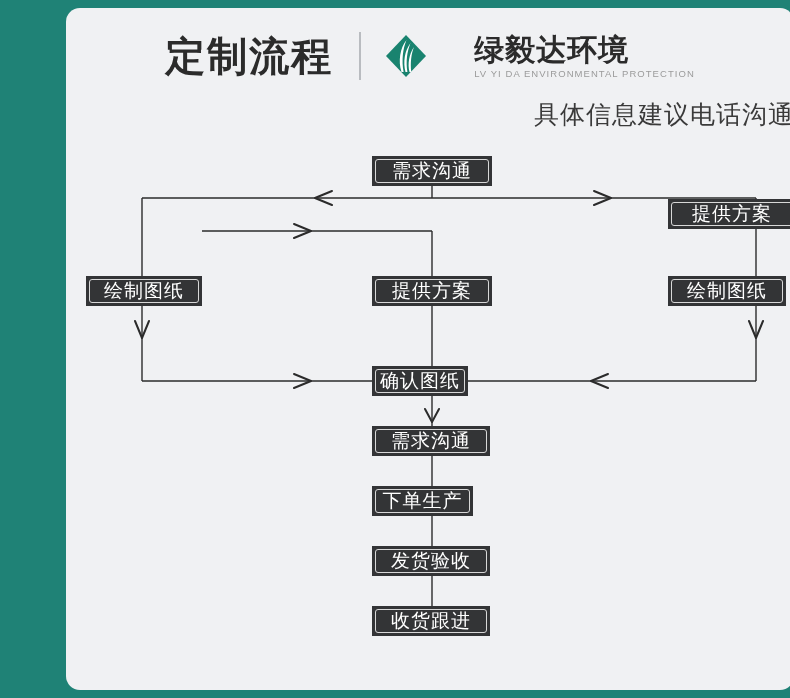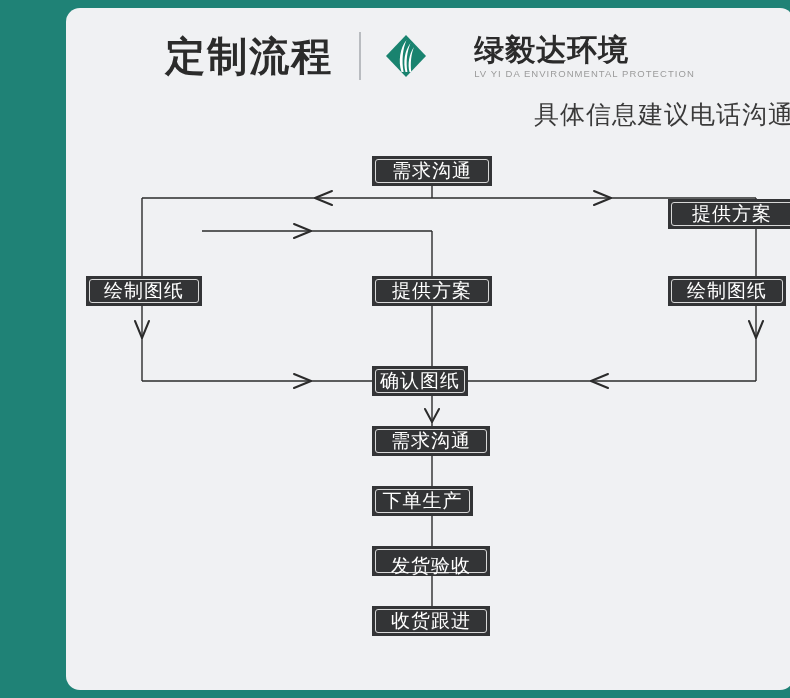--- a/index.html
+++ b/index.html
@@ -231,21 +231,21 @@
         </div>
       <div class="node" style="left: 306px; top: 358px; width: 96px;">
           <span>确认图纸</span>
         </div>
       <div class="node" style="left: 306px; top: 418px; width: 118px;">
           <span>需求沟通</span>
         </div>
       <div class="node" style="left: 306px; top: 478px; width: 101px;">
           <span>下单生产</span>
         </div>
-      <div class="node" style="left: 306px; top: 538px; width: 118px; align-items: flex-end;">
+      <div class="node" style="left: 306px; top: 538px; width: 118px;">
           <span>发货验收</span>
         </div>
       <div class="node" style="left: 306px; top: 598px; width: 118px;">
           <span>收货跟进</span>
         </div>
 
     </div>
   </div>
 </div>
 

